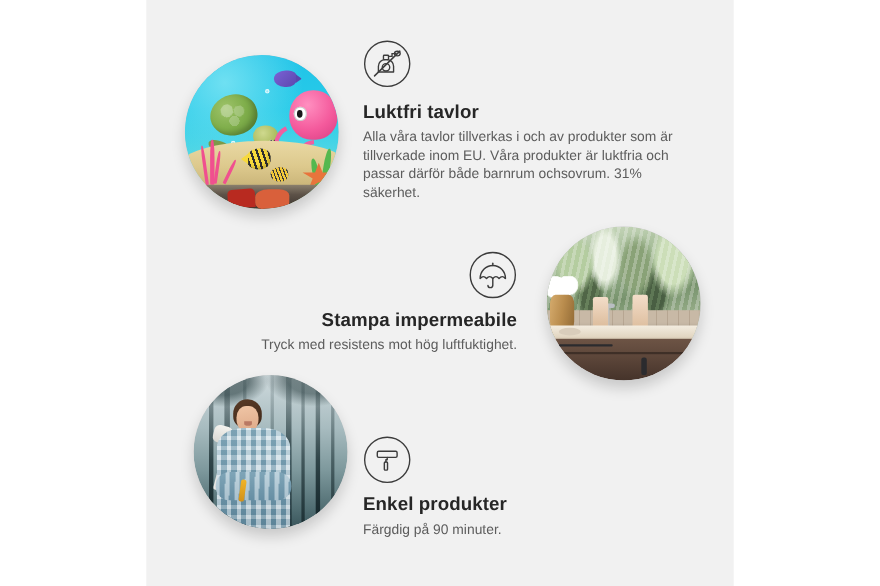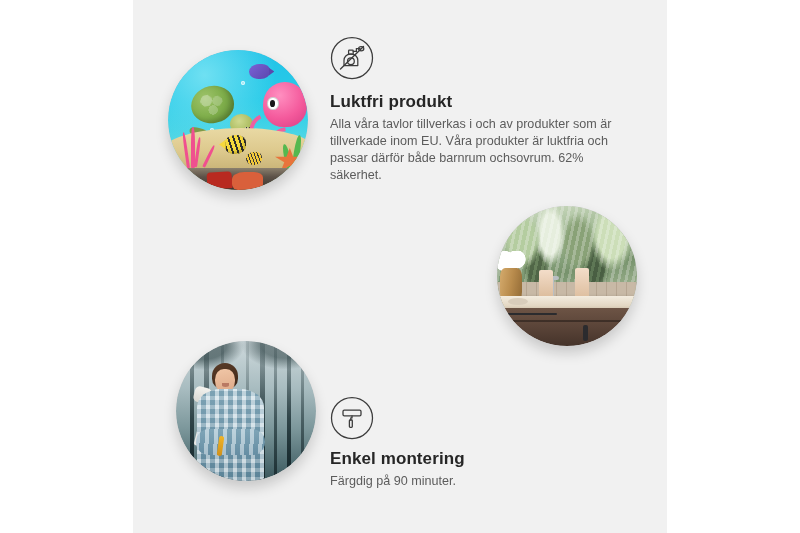--- a/index.html
+++ b/index.html
@@ -501,31 +501,44 @@
       <svg class="ico" width="44" height="44" viewBox="0 0 44 44">
         <circle cx="22" cy="22" r="20.5" fill="none" stroke="#3c3c3c" stroke-width="1.25"></circle>
         <path d="M14 29.5 v-5.2 c0-3.4 2.7-6.1 6.1-6.1 h1.6 c3.4 0 6.1 2.7 6.1 6.1 v5.2 z" fill="none" stroke="#3c3c3c" stroke-width="1.25" stroke-linejoin="round"></path>
         <rect x="18.6" y="14.2" width="4.6" height="4" rx="0.7" fill="none" stroke="#3c3c3c" stroke-width="1.25"></rect>
         <path d="M23.2 15.3 h3.2 v-2.6 h3.6" fill="none" stroke="#3c3c3c" stroke-width="1.25" stroke-linecap="round"></path>
         <ellipse cx="31.2" cy="12.7" rx="2.6" ry="2.1" fill="none" stroke="#3c3c3c" stroke-width="1.25"></ellipse>
         <circle cx="20.9" cy="25.2" r="3.4" fill="none" stroke="#3c3c3c" stroke-width="1.25"></circle>
         <line x1="10.5" y1="33" x2="33.5" y2="10.5" stroke="#3c3c3c" stroke-width="1.35" stroke-linecap="round"></line>
       </svg>
     </span>
-    <p class="title">Luktfri produkt</p>
-    <p class="desc">Alla våra tavlor tillverkas i och av produkter som är tillverkade inom EU. Våra produkter är luktfria och passar därför både barnrum ochsovrum. 62% säkerhet.</p>
+    <p class="title">Luktfri tavlor</p>
+    <p class="desc">Alla våra tavlor tillverkas i och av produkter som är tillverkade inom EU. Våra produkter är luktfria och passar därför både barnrum ochsovrum. 31% säkerhet.</p>
   </div>
 
+  <div class="feature" id="feature-waterproof">
+    <span class="icon-wrap">
+      <svg class="ico" width="44" height="44" viewBox="0 0 44 44">
+        <circle cx="22" cy="22" r="20.5" fill="none" stroke="#3c3c3c" stroke-width="1.25"></circle>
+        <path d="M10.5 25.2 C10.5 18.6 15.6 13.4 22 13.4 C28.4 13.4 33.5 18.6 33.5 25.2" fill="none" stroke="#3c3c3c" stroke-width="1.3" stroke-linecap="round"></path>
+        <path d="M10.5 25.2 q2.9 -3.4 5.8 0 q2.9 -3.4 5.7 0 q2.9 -3.4 5.7 0 q2.9 -3.4 5.8 0" fill="none" stroke="#3c3c3c" stroke-width="1.3" stroke-linejoin="round"></path>
+        <line x1="22" y1="13.4" x2="22" y2="11.3" stroke="#3c3c3c" stroke-width="1.3" stroke-linecap="round"></line>
+        <path d="M22 25.2 v6.1 q0 2.2 -2.2 2.2 q-2.2 0 -2.2 -2.0" fill="none" stroke="#3c3c3c" stroke-width="1.3" stroke-linecap="round"></path>
+      </svg>
+    </span>
+    <p class="title">Stampa impermeabile</p>
+    <p class="desc">Tryck med resistens mot hög luftfuktighet.</p>
+  </div>
 
   <div class="feature" id="feature-assembly">
     <span class="icon-wrap">
       <svg class="ico" width="44" height="44" viewBox="0 0 44 44">
         <circle cx="22" cy="22" r="20.5" fill="none" stroke="#3c3c3c" stroke-width="1.25"></circle>
         <rect x="13" y="14.2" width="18" height="5.6" rx="1.3" fill="none" stroke="#3c3c3c" stroke-width="1.3"></rect>
         <path d="M22 19.8 v2.1 h-1.2 v2.1" fill="none" stroke="#3c3c3c" stroke-width="1.3" stroke-linecap="round" stroke-linejoin="round"></path>
         <rect x="19.4" y="24.0" width="2.9" height="7.4" rx="0.8" fill="none" stroke="#3c3c3c" stroke-width="1.3"></rect>
       </svg>
     </span>
-    <p class="title">Enkel montering</p>
+    <p class="title">Enkel produkter</p>
     <p class="desc">Färgdig på 90 minuter.</p>
   </div>
 
 </div>
 
 </body></html>

